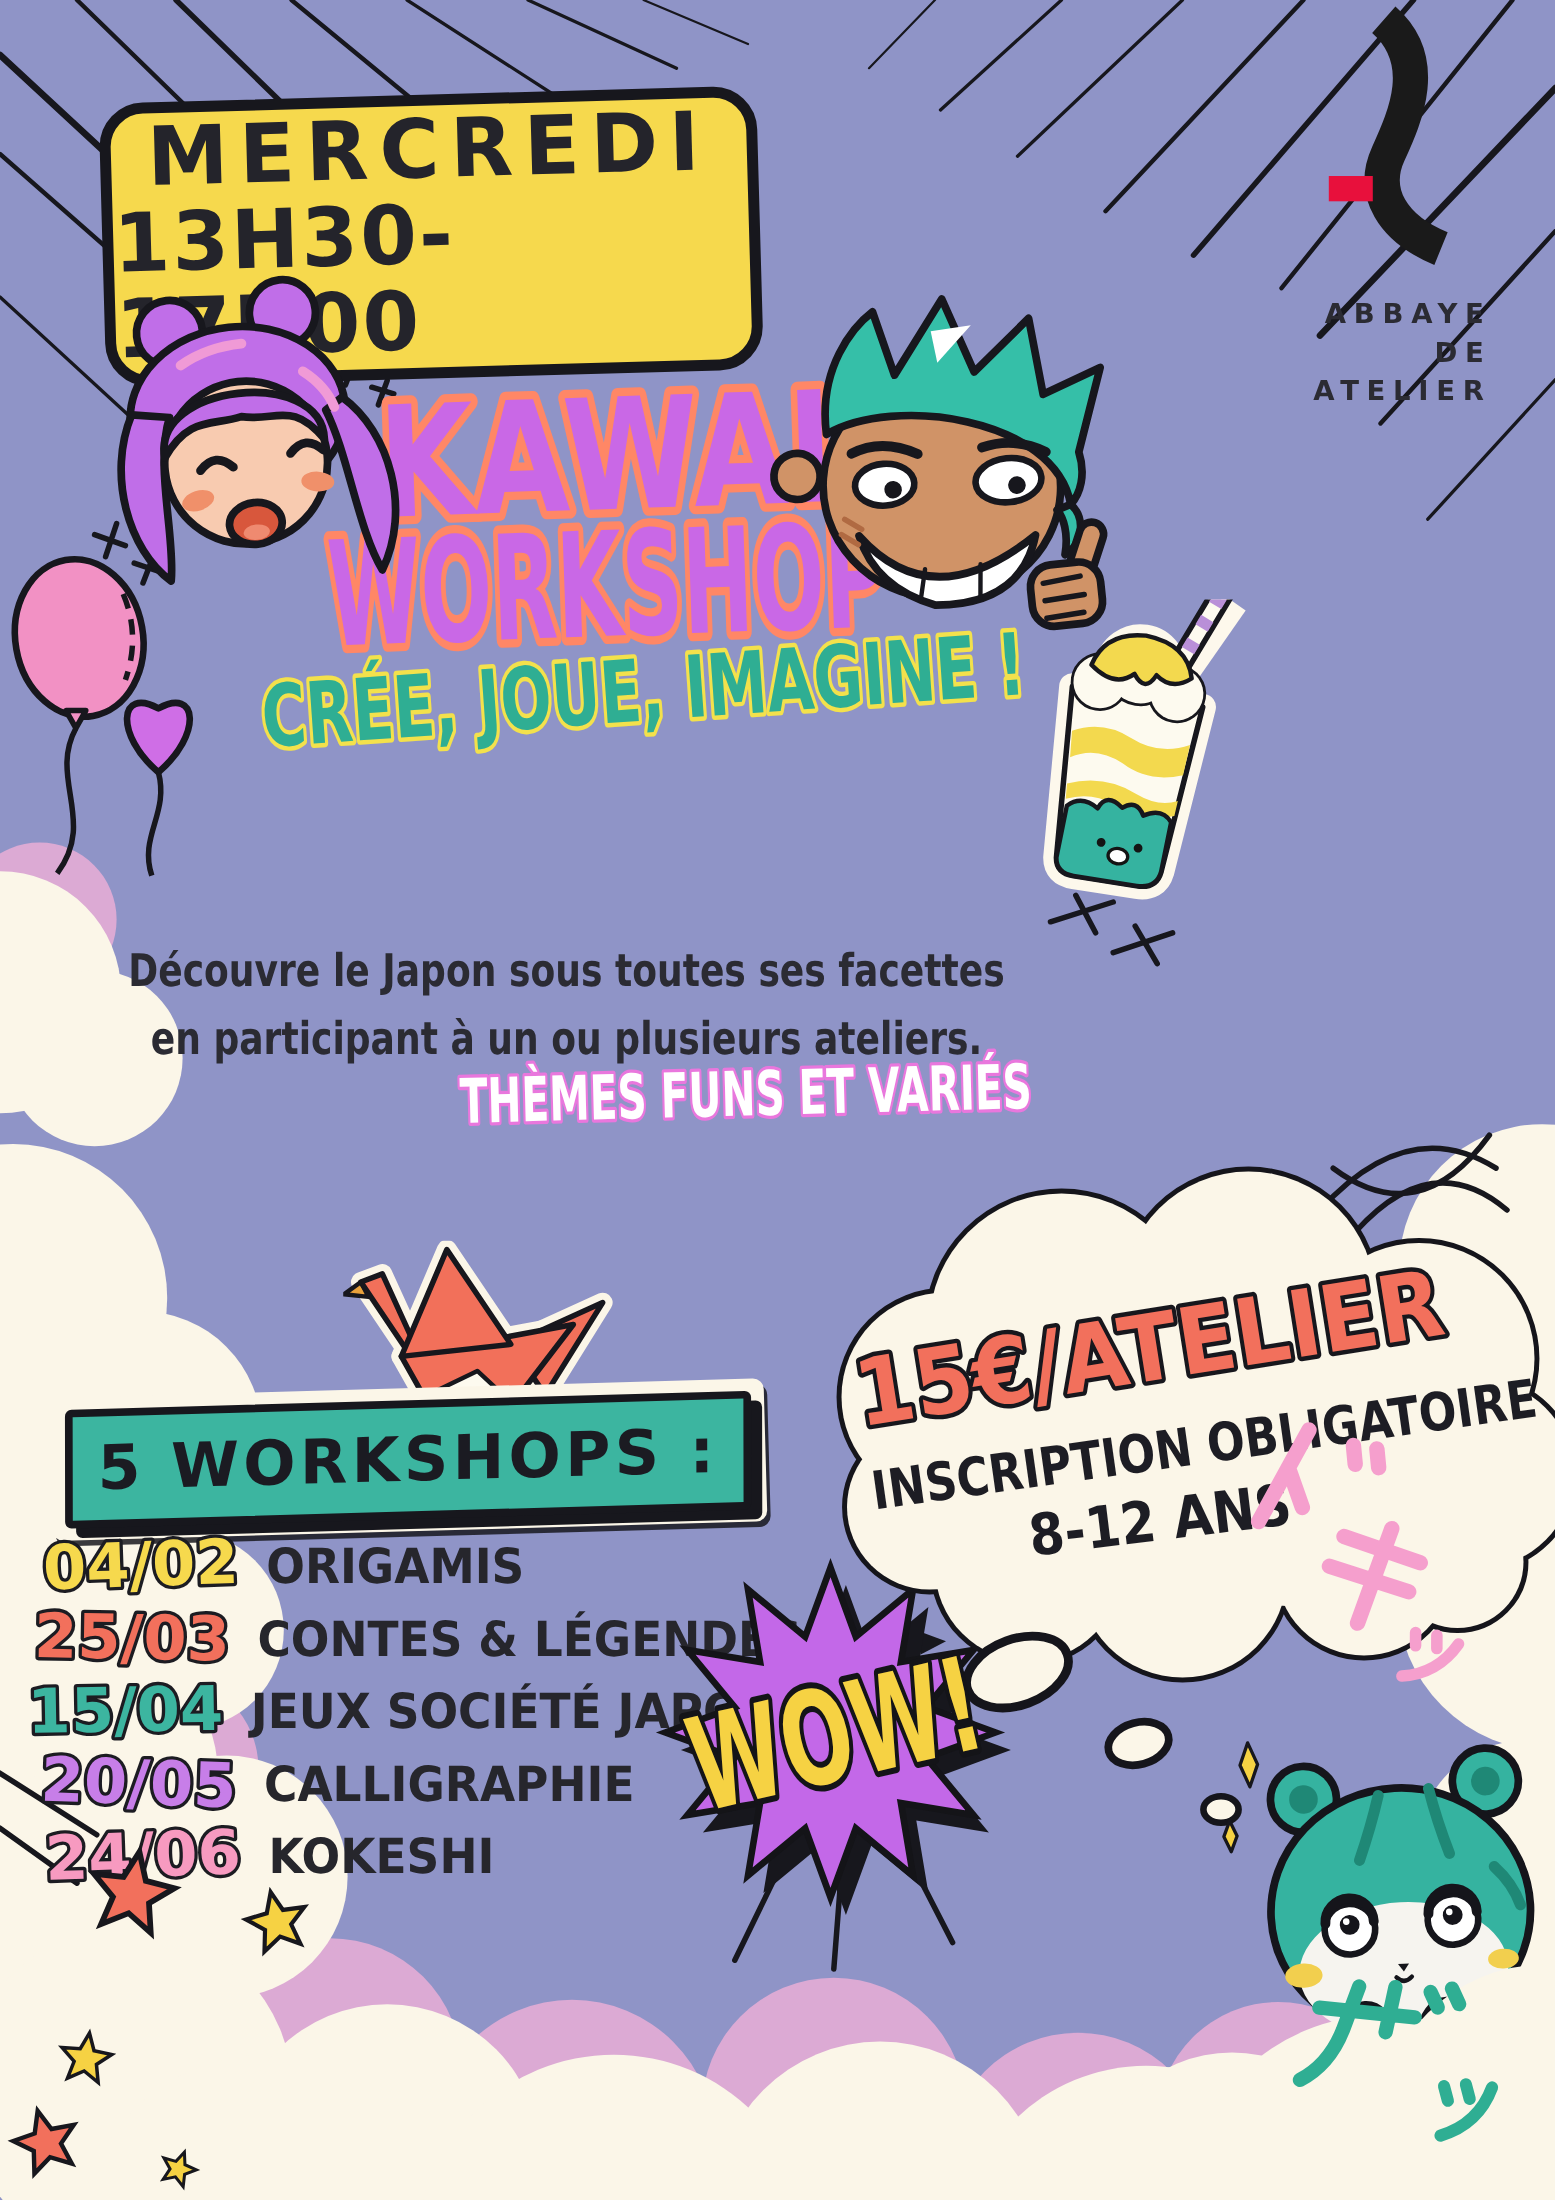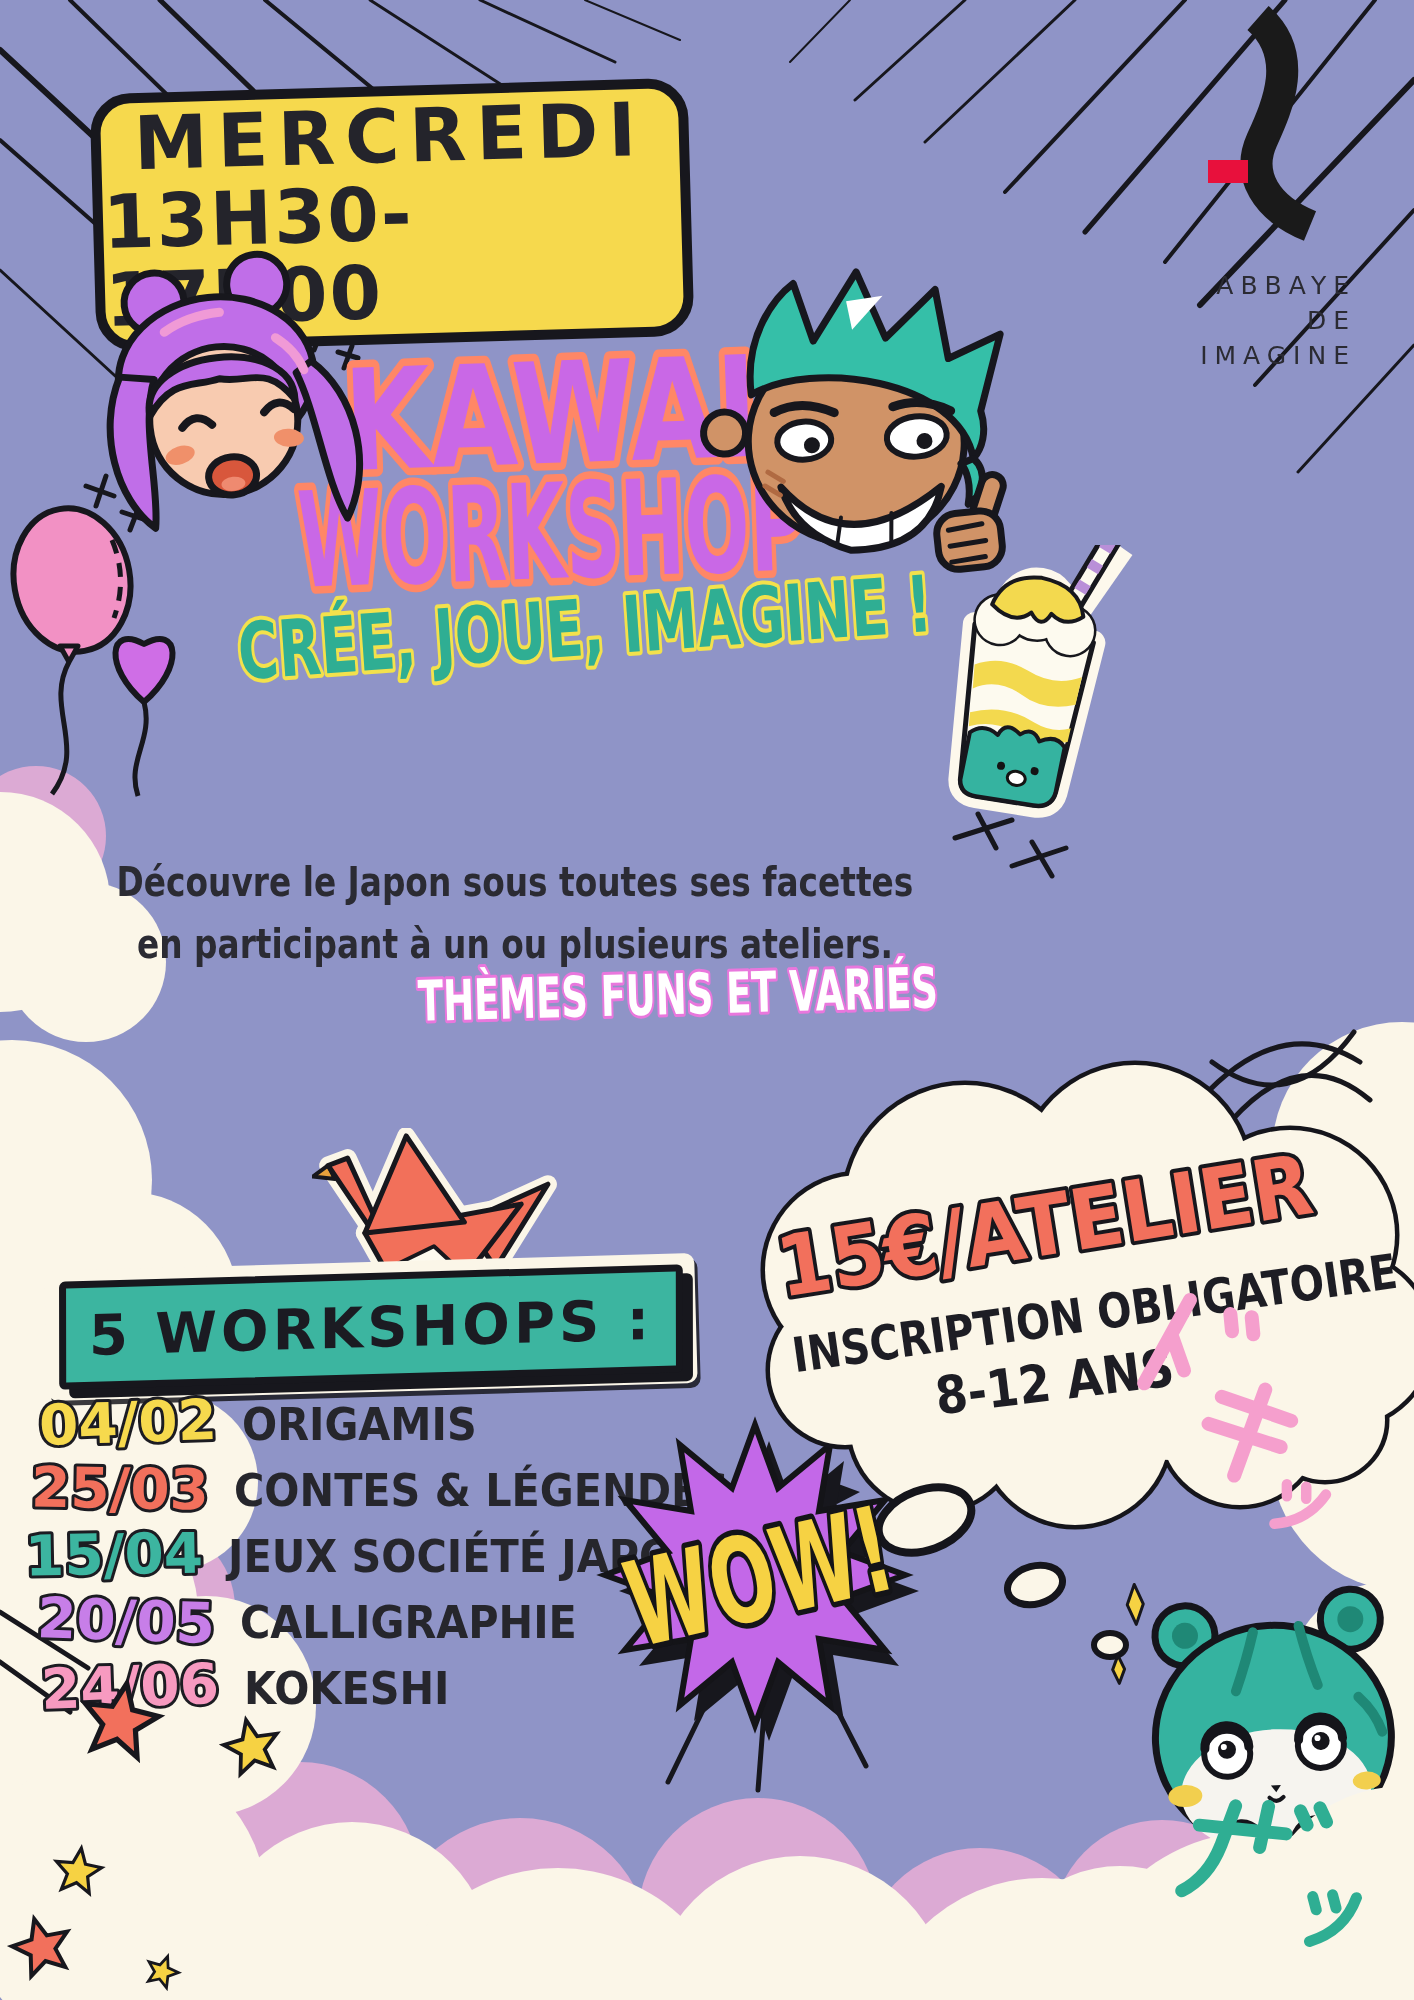--- a/index.html
+++ b/index.html
@@ -16,21 +16,21 @@
   .schedule{
     left:93px;top:86px;width:578px;height:238px;background:#f6d94d;
     border:10px solid #17171d;border-radius:40px;transform:rotate(-1.6deg);
     display:flex;flex-direction:column;align-items:center;justify-content:center;z-index:5;
   }
   .schedule .l1{font-size:74px;font-weight:800;letter-spacing:10px;color:#24242b;line-height:1.05;}
   .schedule .l2{font-size:74px;font-weight:800;letter-spacing:2px;color:#24242b;line-height:1.05;}
 
   
   .logo-text{right:58px;top:268px;text-align:right;color:#2b2b33;font-size:25px;
-    letter-spacing:7px;line-height:1.4;font-weight:400;z-index:5;}
+    letter-spacing:7px;line-height:1.4;font-weight:700;z-index:5;}
   .logo-text span{display:block;}
 
   
   .intro{left:-5px;top:852px;width:1040px;text-align:center;font-weight:800;
     font-size:41px;color:#2b2b33;line-height:1.5;z-index:5;}
   .intro div{transform:scaleX(.8);}
 
   
   .ws-sticker{left:46px;top:1262px;width:650px;height:130px;background:#fbf6e8;
     transform:rotate(-1.6deg);border-radius:10px;display:flex;align-items:center;
@@ -214,21 +214,21 @@
     <div class="l2">13H30-17H00</div>
   </div>
 
   <svg class="abs" style="left:1150px;top:0;z-index:5" width="240" height="260" viewBox="0 0 240 260">
     <path d="M108,18 C150,55 128,105 112,140 C96,175 116,208 160,226" fill="none" stroke="#1a1a1a" stroke-width="32"></path>
     <rect x="58" y="160" width="40" height="23" fill="#e8103c"></rect>
   </svg>
   <div class="abs logo-text">
     <span>ABBAYE</span>
     <span>DE</span>
-    <span>IMAGINE</span>
+    <span>ATELIER</span>
   </div>
 
   <svg class="layer" width="1414" height="2000" style="z-index:5">
     <text class="svgtxt" x="572" y="462" font-size="140" text-anchor="middle" textLength="455" lengthAdjust="spacingAndGlyphs" fill="#c968e6" stroke="#ff8766" stroke-width="15" transform="rotate(-2 572 420)">KAWAII</text>
     <text class="svgtxt" x="552" y="578" font-size="132" text-anchor="middle" textLength="508" lengthAdjust="spacingAndGlyphs" fill="#c968e6" stroke="#ff8766" stroke-width="15" transform="rotate(-2 552 540)">WORKSHOP</text>
     <text class="svgtxt" x="585" y="655" font-size="78" text-anchor="middle" textLength="695" lengthAdjust="spacingAndGlyphs" fill="#2fae93" stroke="#f3e14c" stroke-width="8" transform="rotate(-4 585 630)">CRÉE, JOUE, IMAGINE !</text>
     <text class="svgtxt" x="678" y="1014" font-size="56" text-anchor="middle" textLength="520" lengthAdjust="spacingAndGlyphs" fill="#ffffff" stroke="#e977dd" stroke-width="6" transform="rotate(-1.5 678 996)">THÈMES FUNS ET VARIÉS</text>
   </svg>
 
   <div class="abs intro">

